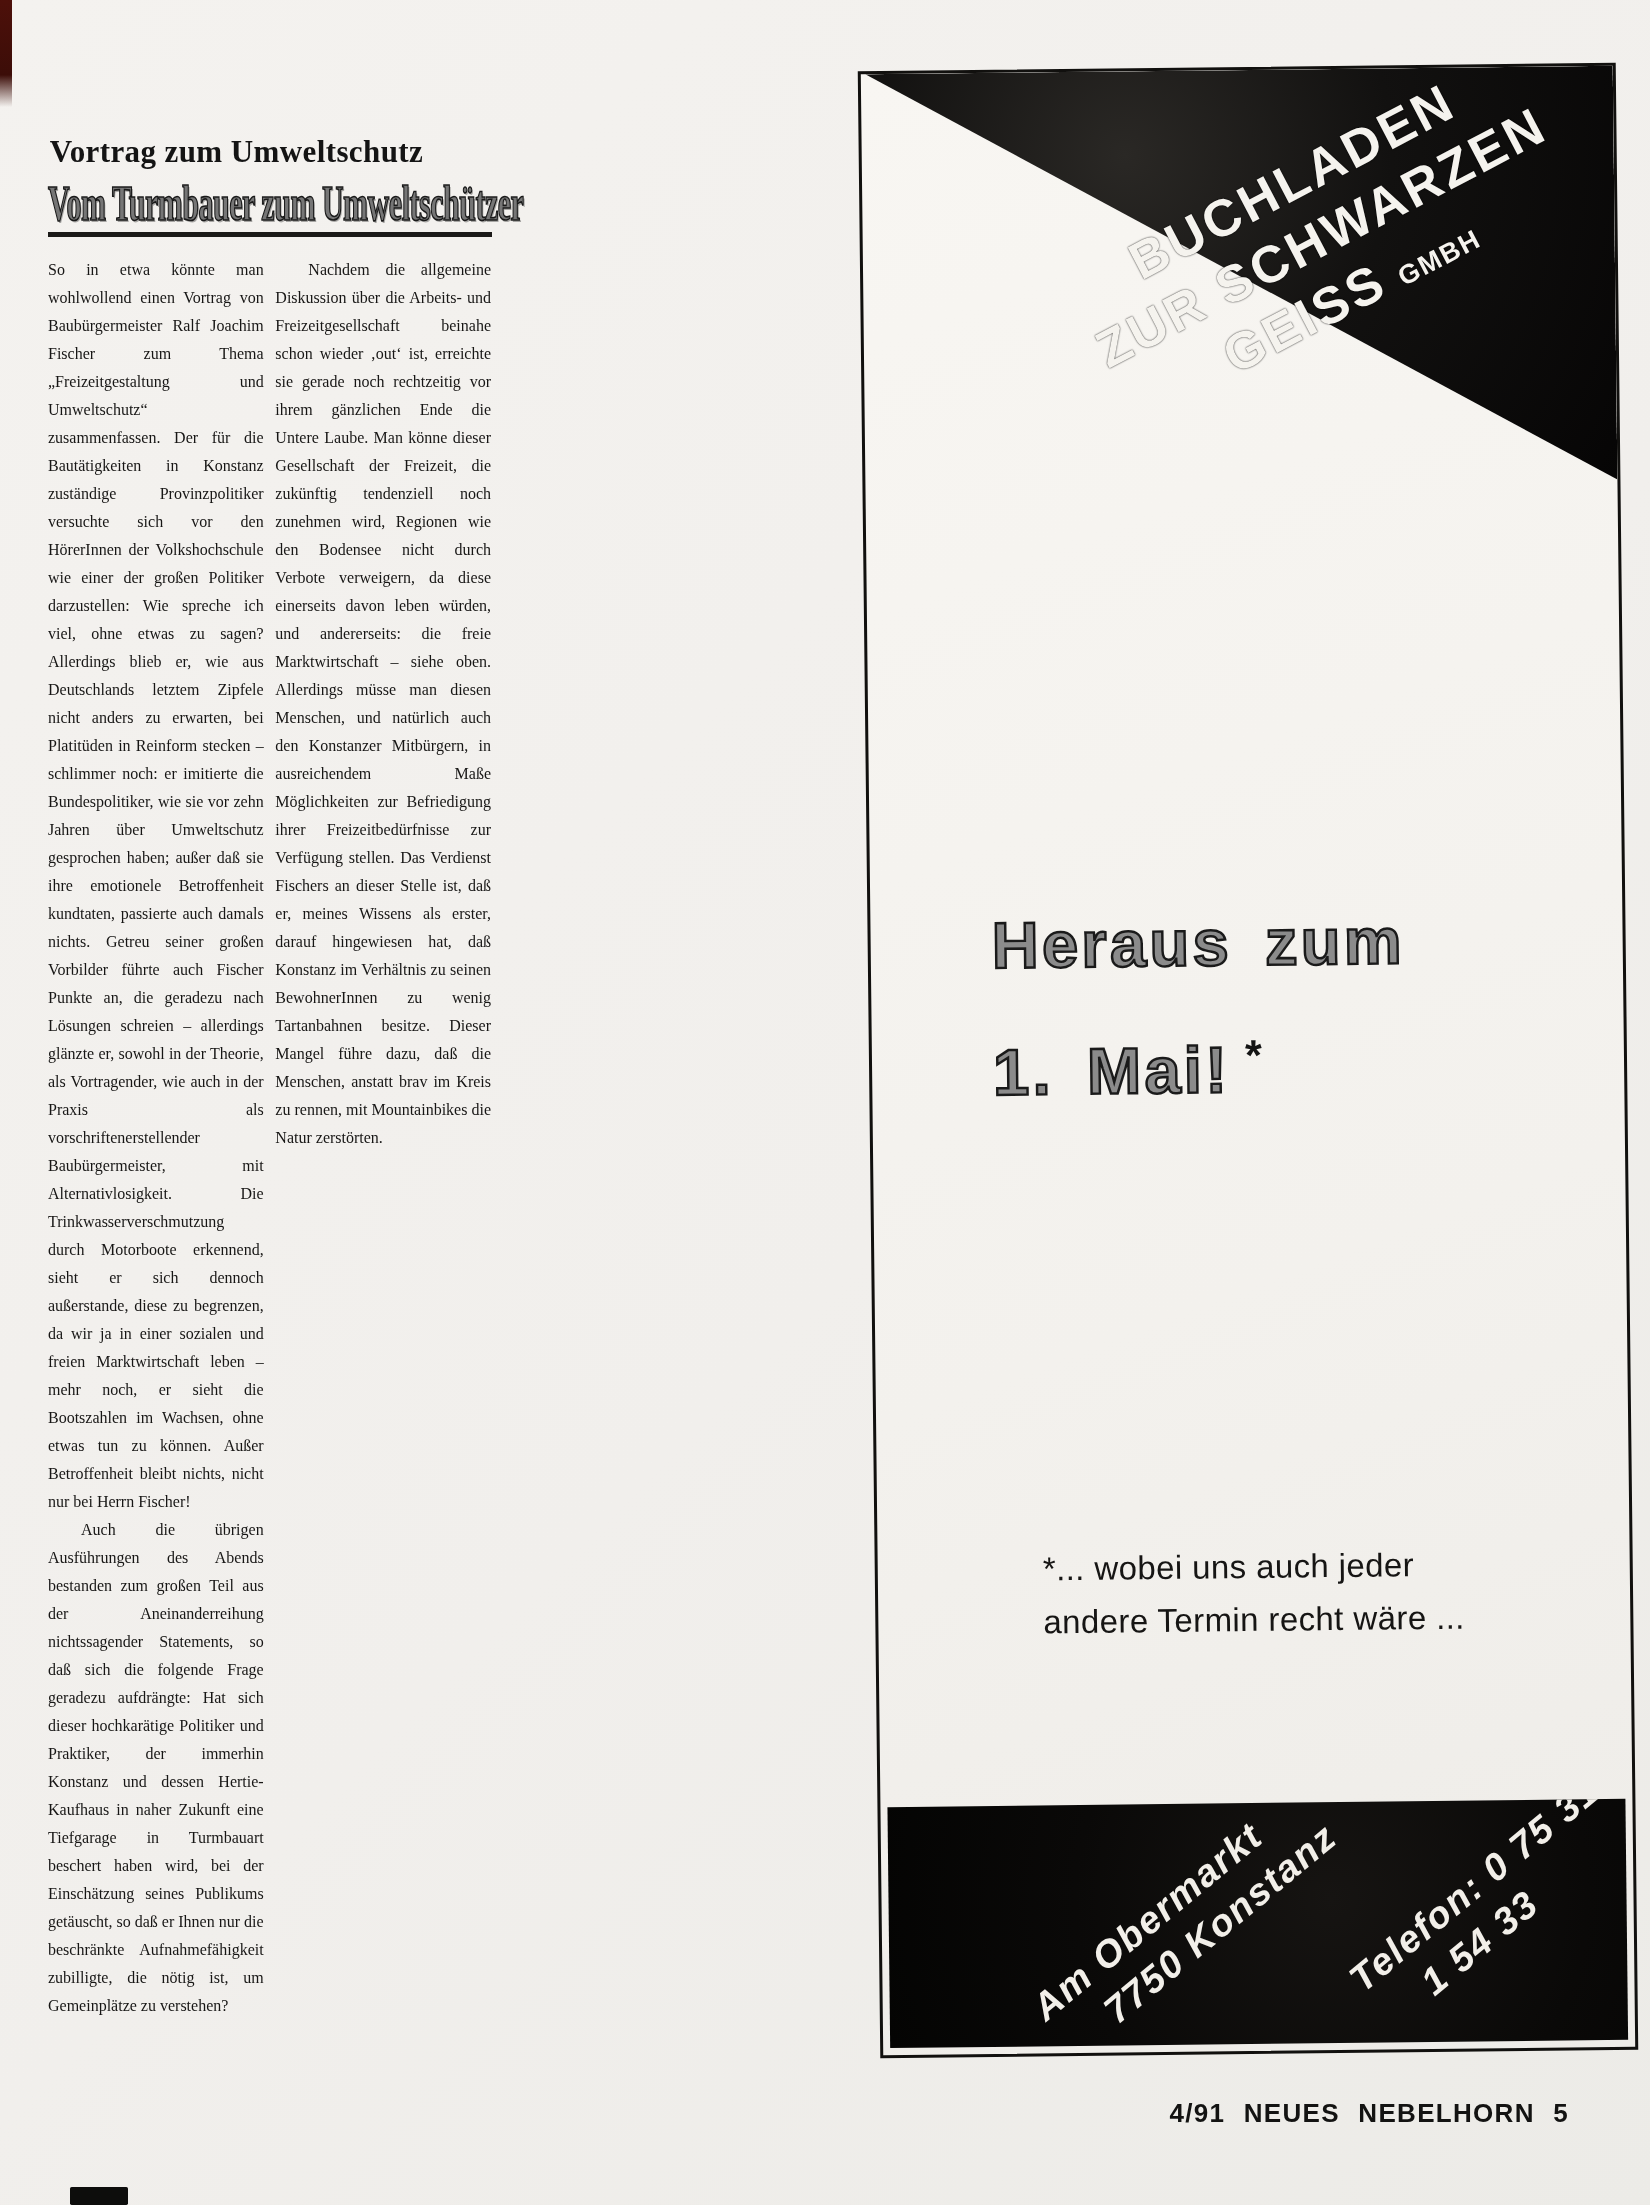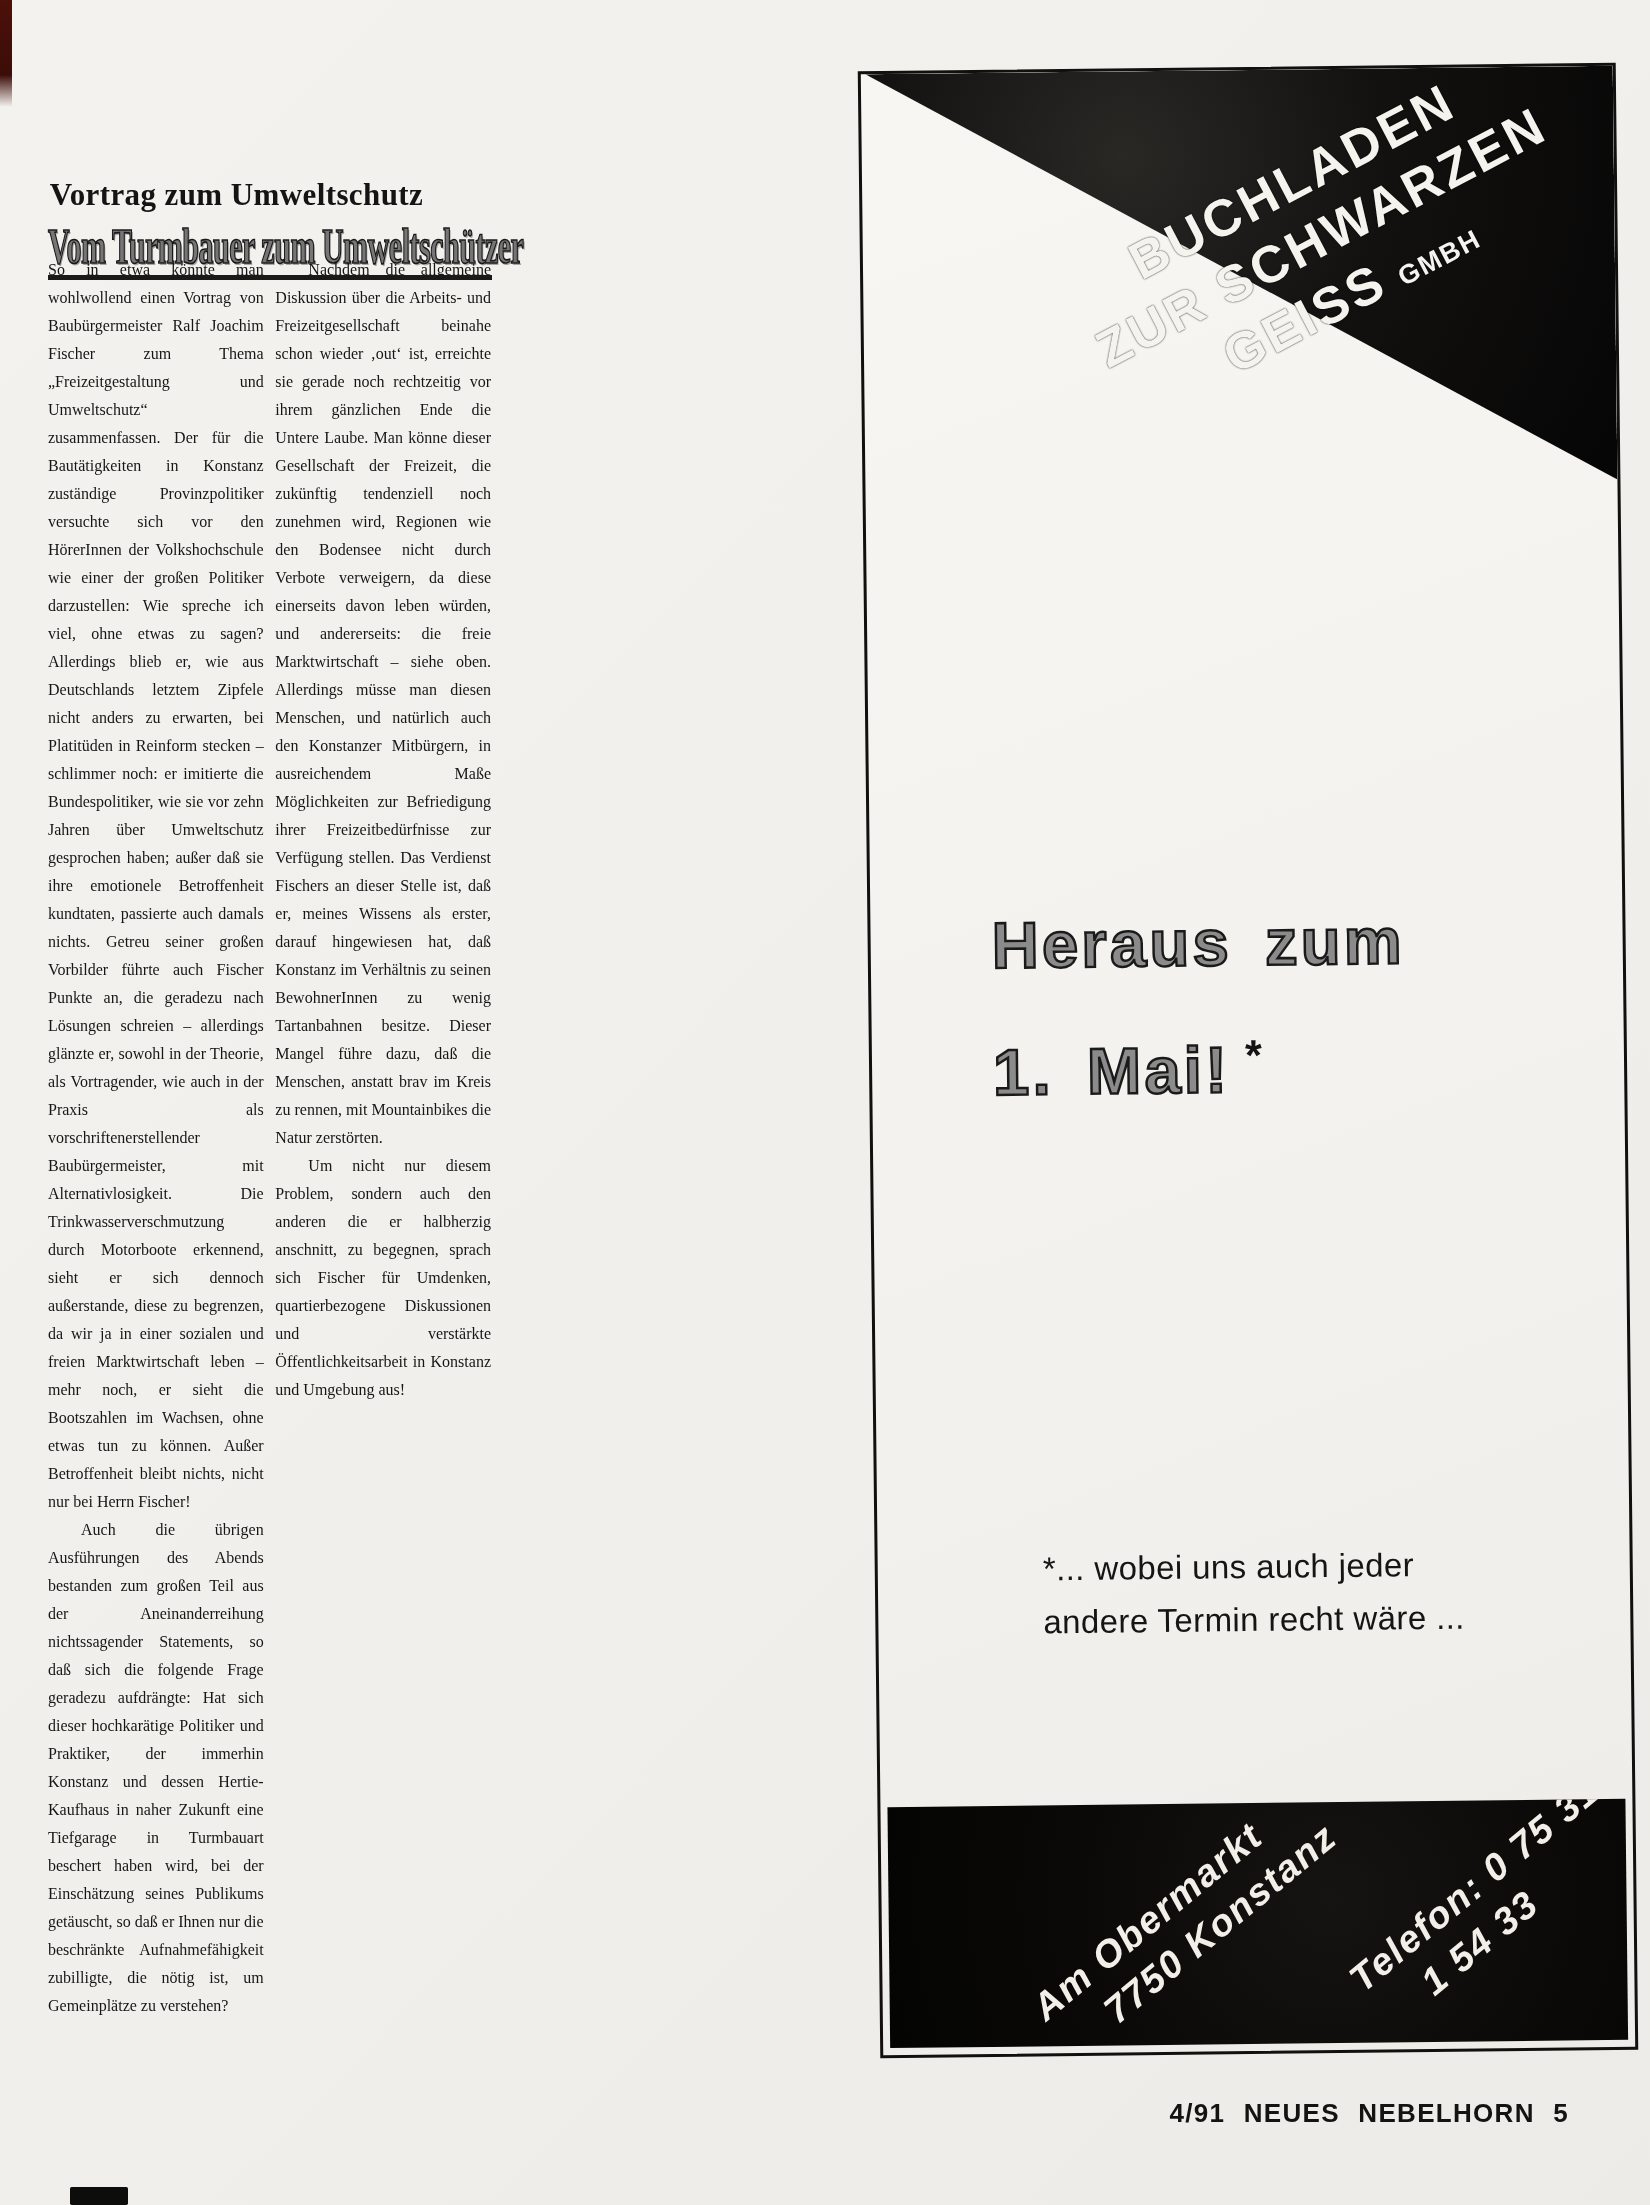--- a/index.html
+++ b/index.html
@@ -19,21 +19,21 @@
   .artifact-left-bar {
     position: absolute; left: 0; top: 0; width: 11.7px; height: 107px;
     background: linear-gradient(180deg, #4d100a 0%, #3c0d08 70%, rgba(60,13,8,0) 100%);
   }
   .artifact-bottom-smudge {
     position: absolute; left: 70px; top: 2187px; width: 58px; height: 18.4px;
     background: #0d0d0c; border-radius: 1.7px;
   }
 
   
-  .article-header { position: absolute; left: 48px; top: 134px; width: 444px; margin-top: 43px; }
+  .article-header { position: absolute; left: 48px; top: 134px; width: 444px; }
   .kicker {
     font-size: 31px; font-weight: bold; color: #141414;
     letter-spacing: 0.4px; margin: 0 0 8.4px 1.7px;
   }
   .headline-wrap { border-bottom: 5.8px solid #1b1a18; padding-bottom: 4px; }
   .headline {
     display: inline-block;
     font-size: 50px; font-weight: bold; line-height: 1;
     color: #767676;
     -webkit-text-stroke: 1.7px #191919;
@@ -135,21 +135,20 @@
     <div class="kicker">Vortrag zum Umweltschutz</div>
     <div class="headline-wrap">
       <h1 class="headline">Vom Turmbauer zum Umweltschützer</h1>
     </div>
   </div>
 
   <div class="columns">
     <p>So in etwa könnte man wohlwollend einen Vortrag von Baubürgermeister Ralf Joachim Fischer zum Thema „Freizeitgestaltung und Umweltschutz“ zusammenfassen. Der für die Bautätigkeiten in Konstanz zuständige Provinzpolitiker versuchte sich vor den HörerInnen der Volkshochschule wie einer der großen Politiker darzustellen: Wie spreche ich viel, ohne etwas zu sagen? Allerdings blieb er, wie aus Deutschlands letztem Zipfele nicht anders zu erwarten, bei Platitüden in Reinform stecken – schlimmer noch: er imitierte die Bundespolitiker, wie sie vor zehn Jahren über Umweltschutz gesprochen haben; außer daß sie ihre emotionele Betroffenheit kundtaten, passierte auch damals nichts. Getreu seiner großen Vorbilder führte auch Fischer Punkte an, die geradezu nach Lösungen schreien – allerdings glänzte er, sowohl in der Theorie, als Vortragender, wie auch in der Praxis als vorschriftenerstellender Baubürgermeister, mit Alternativlosigkeit. Die Trinkwasserverschmutzung durch Motorboote erkennend, sieht er sich dennoch außerstande, diese zu begrenzen, da wir ja in einer sozialen und freien Marktwirtschaft leben – mehr noch, er sieht die Bootszahlen im Wachsen, ohne etwas tun zu können. Außer Betroffenheit bleibt nichts, nicht nur bei Herrn Fischer!</p>
     <p>Auch die übrigen Ausführungen des Abends bestanden zum großen Teil aus der Aneinanderreihung nichtssagender Statements, so daß sich die folgende Frage geradezu aufdrängte: Hat sich dieser hochkarätige Politiker und Praktiker, der immerhin Konstanz und dessen Hertie-Kaufhaus in naher Zukunft eine Tiefgarage in Turmbauart beschert haben wird, bei der Einschätzung seines Publikums getäuscht, so daß er Ihnen nur die beschränkte Aufnahmefähigkeit zubilligte, die nötig ist, um Gemeinplätze zu verstehen?</p>
     <p>Nachdem die allgemeine Diskussion über die Arbeits- und Freizeitgesellschaft beinahe schon wieder ‚out‘ ist, erreichte sie gerade noch rechtzeitig vor ihrem gänzlichen Ende die Untere Laube. Man könne dieser Gesellschaft der Freizeit, die zukünftig tendenziell noch zunehmen wird, Regionen wie den Bodensee nicht durch Verbote verweigern, da diese einerseits davon leben würden, und andererseits: die freie Marktwirtschaft – siehe oben. Allerdings müsse man diesen Menschen, und natürlich auch den Konstanzer Mitbürgern, in ausreichendem Maße Möglichkeiten zur Befriedigung ihrer Freizeitbedürfnisse zur Verfügung stellen. Das Verdienst Fischers an dieser Stelle ist, daß er, meines Wissens als erster, darauf hingewiesen hat, daß Konstanz im Verhältnis zu seinen BewohnerInnen zu wenig Tartanbahnen besitze. Dieser Mangel führe dazu, daß die Menschen, anstatt brav im Kreis zu rennen, mit Mountainbikes die Natur zerstörten.</p>
-    <p>Um nicht nur diesem Problem, sondern auch den anderen die er halbherzig anschnitt, zu begegnen, sprach sich Fischer für Umdenken, quartierbezogene Diskussionen und verstärkte Öffentlichkeitsarbeit in Konstanz und Umgebung aus!</p>
 
   </div>
 
   <div class="ad-frame">
     <div class="ad-triangle"></div>
 
     <div class="ad-brand">
       <div>BUCHLADEN</div>
       <div>ZUR SCHWARZEN</div>
       <div><span>GEISS</span><span class="gmbh">GMBH</span></div>

